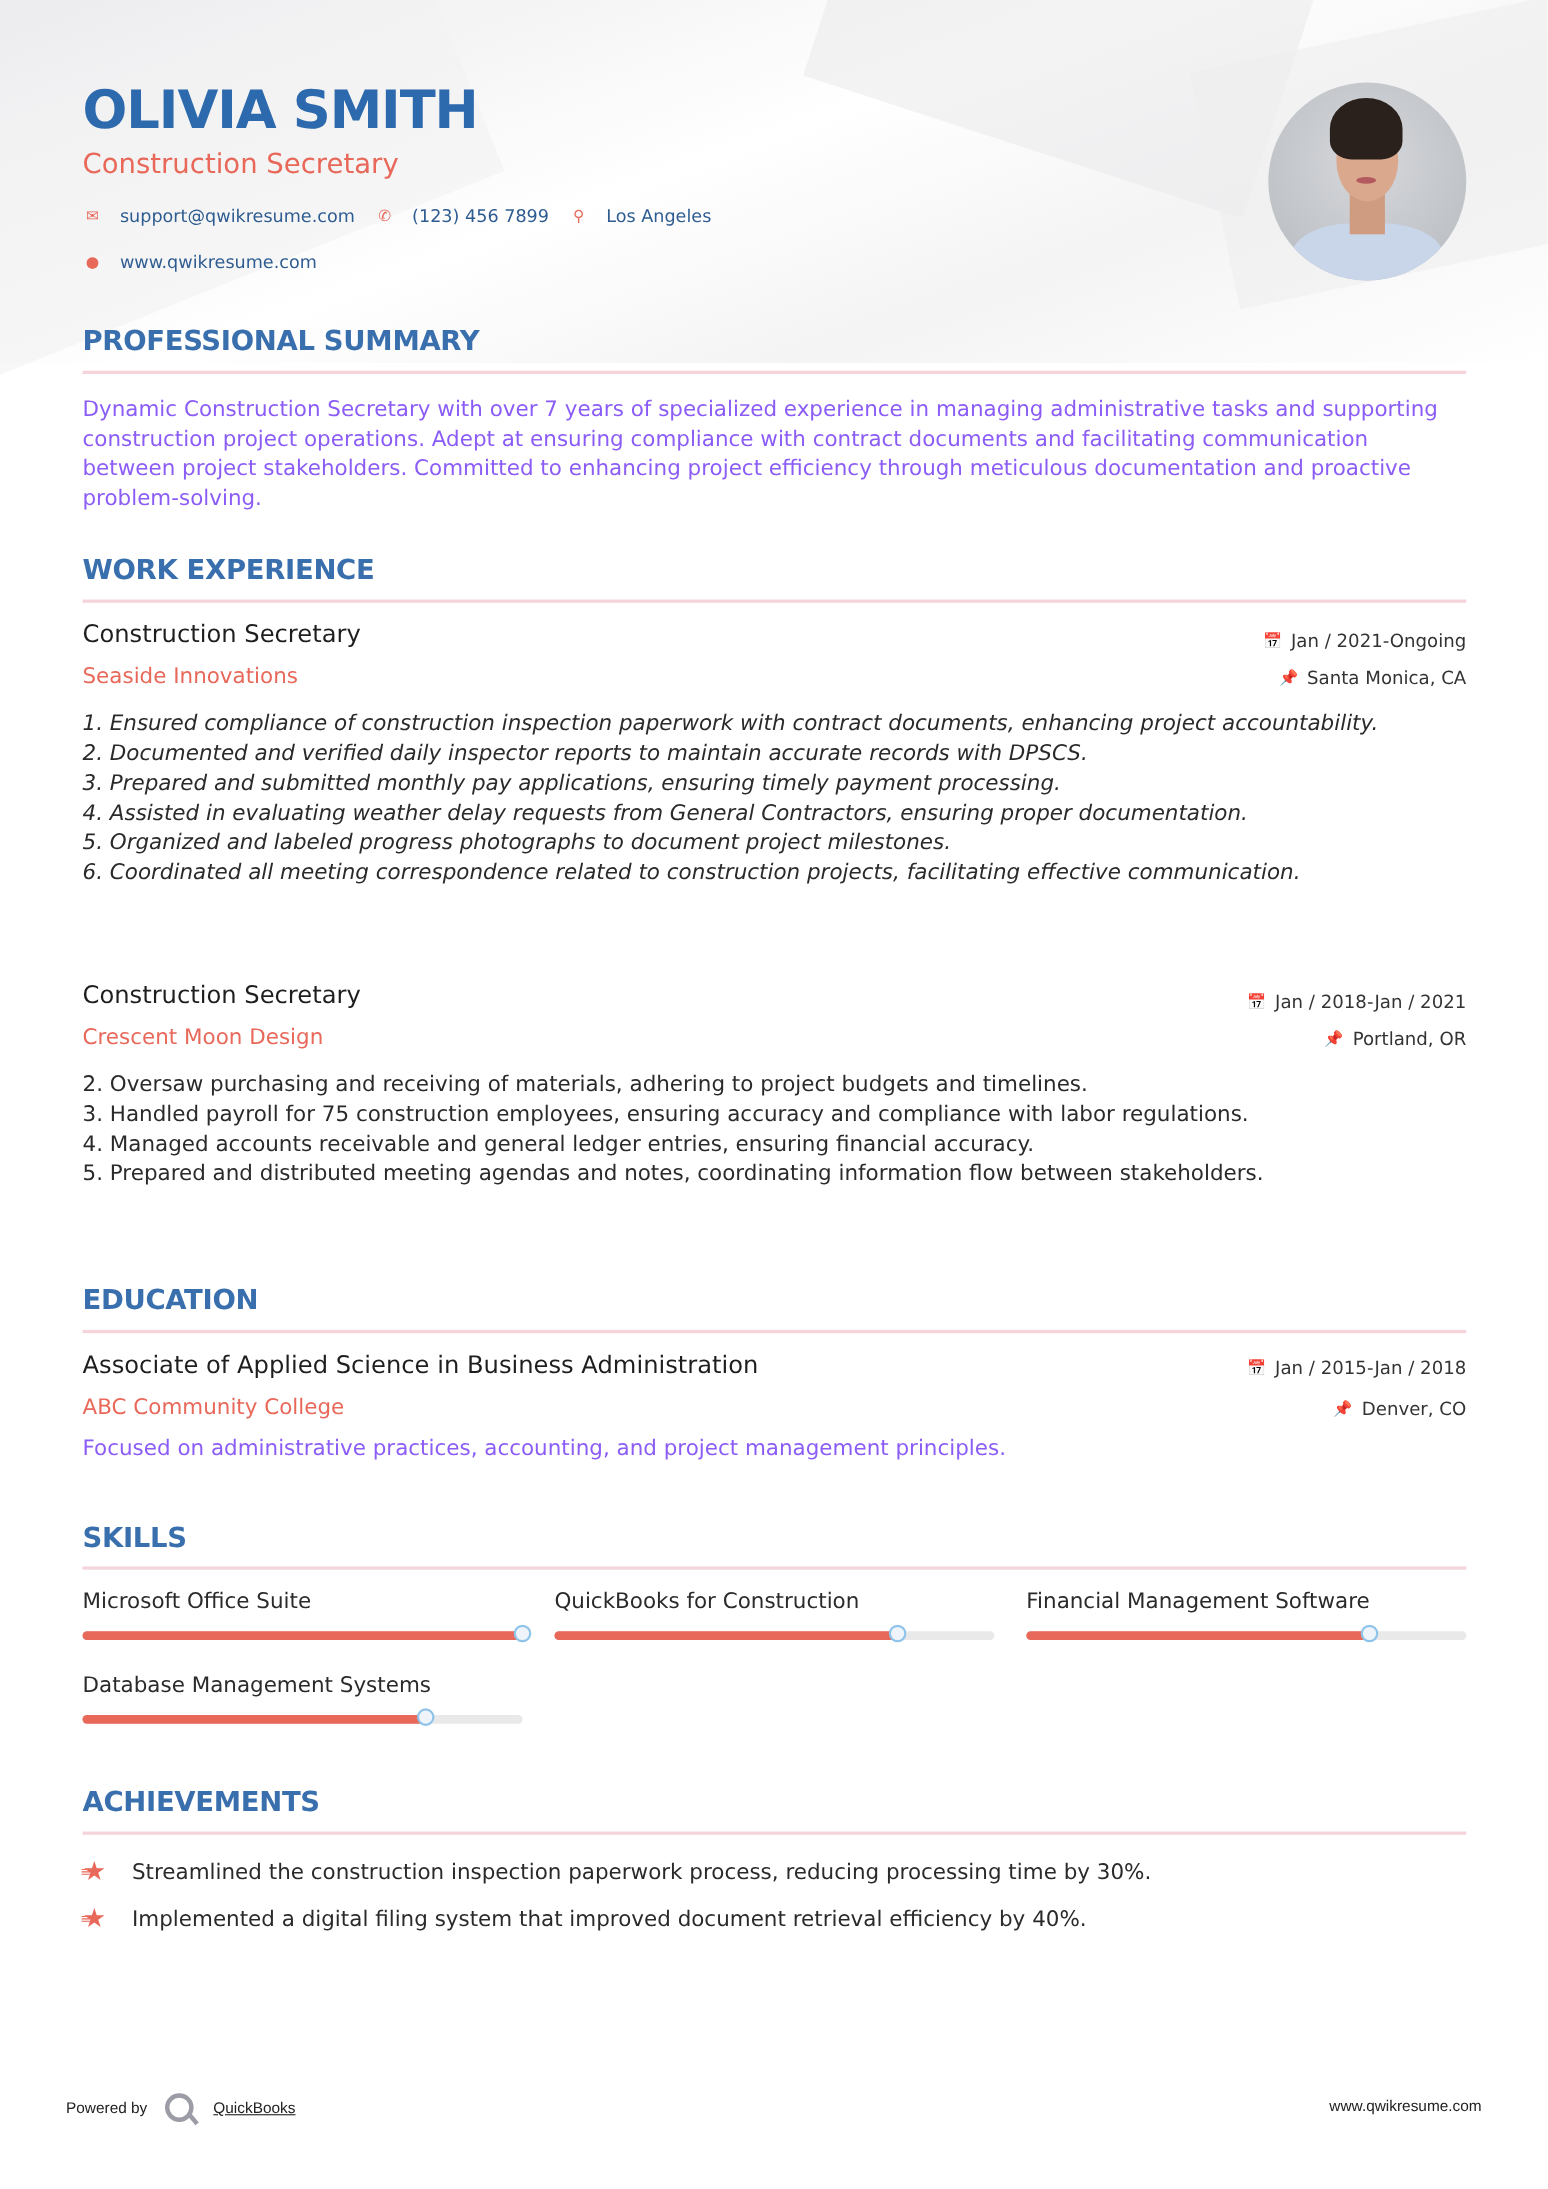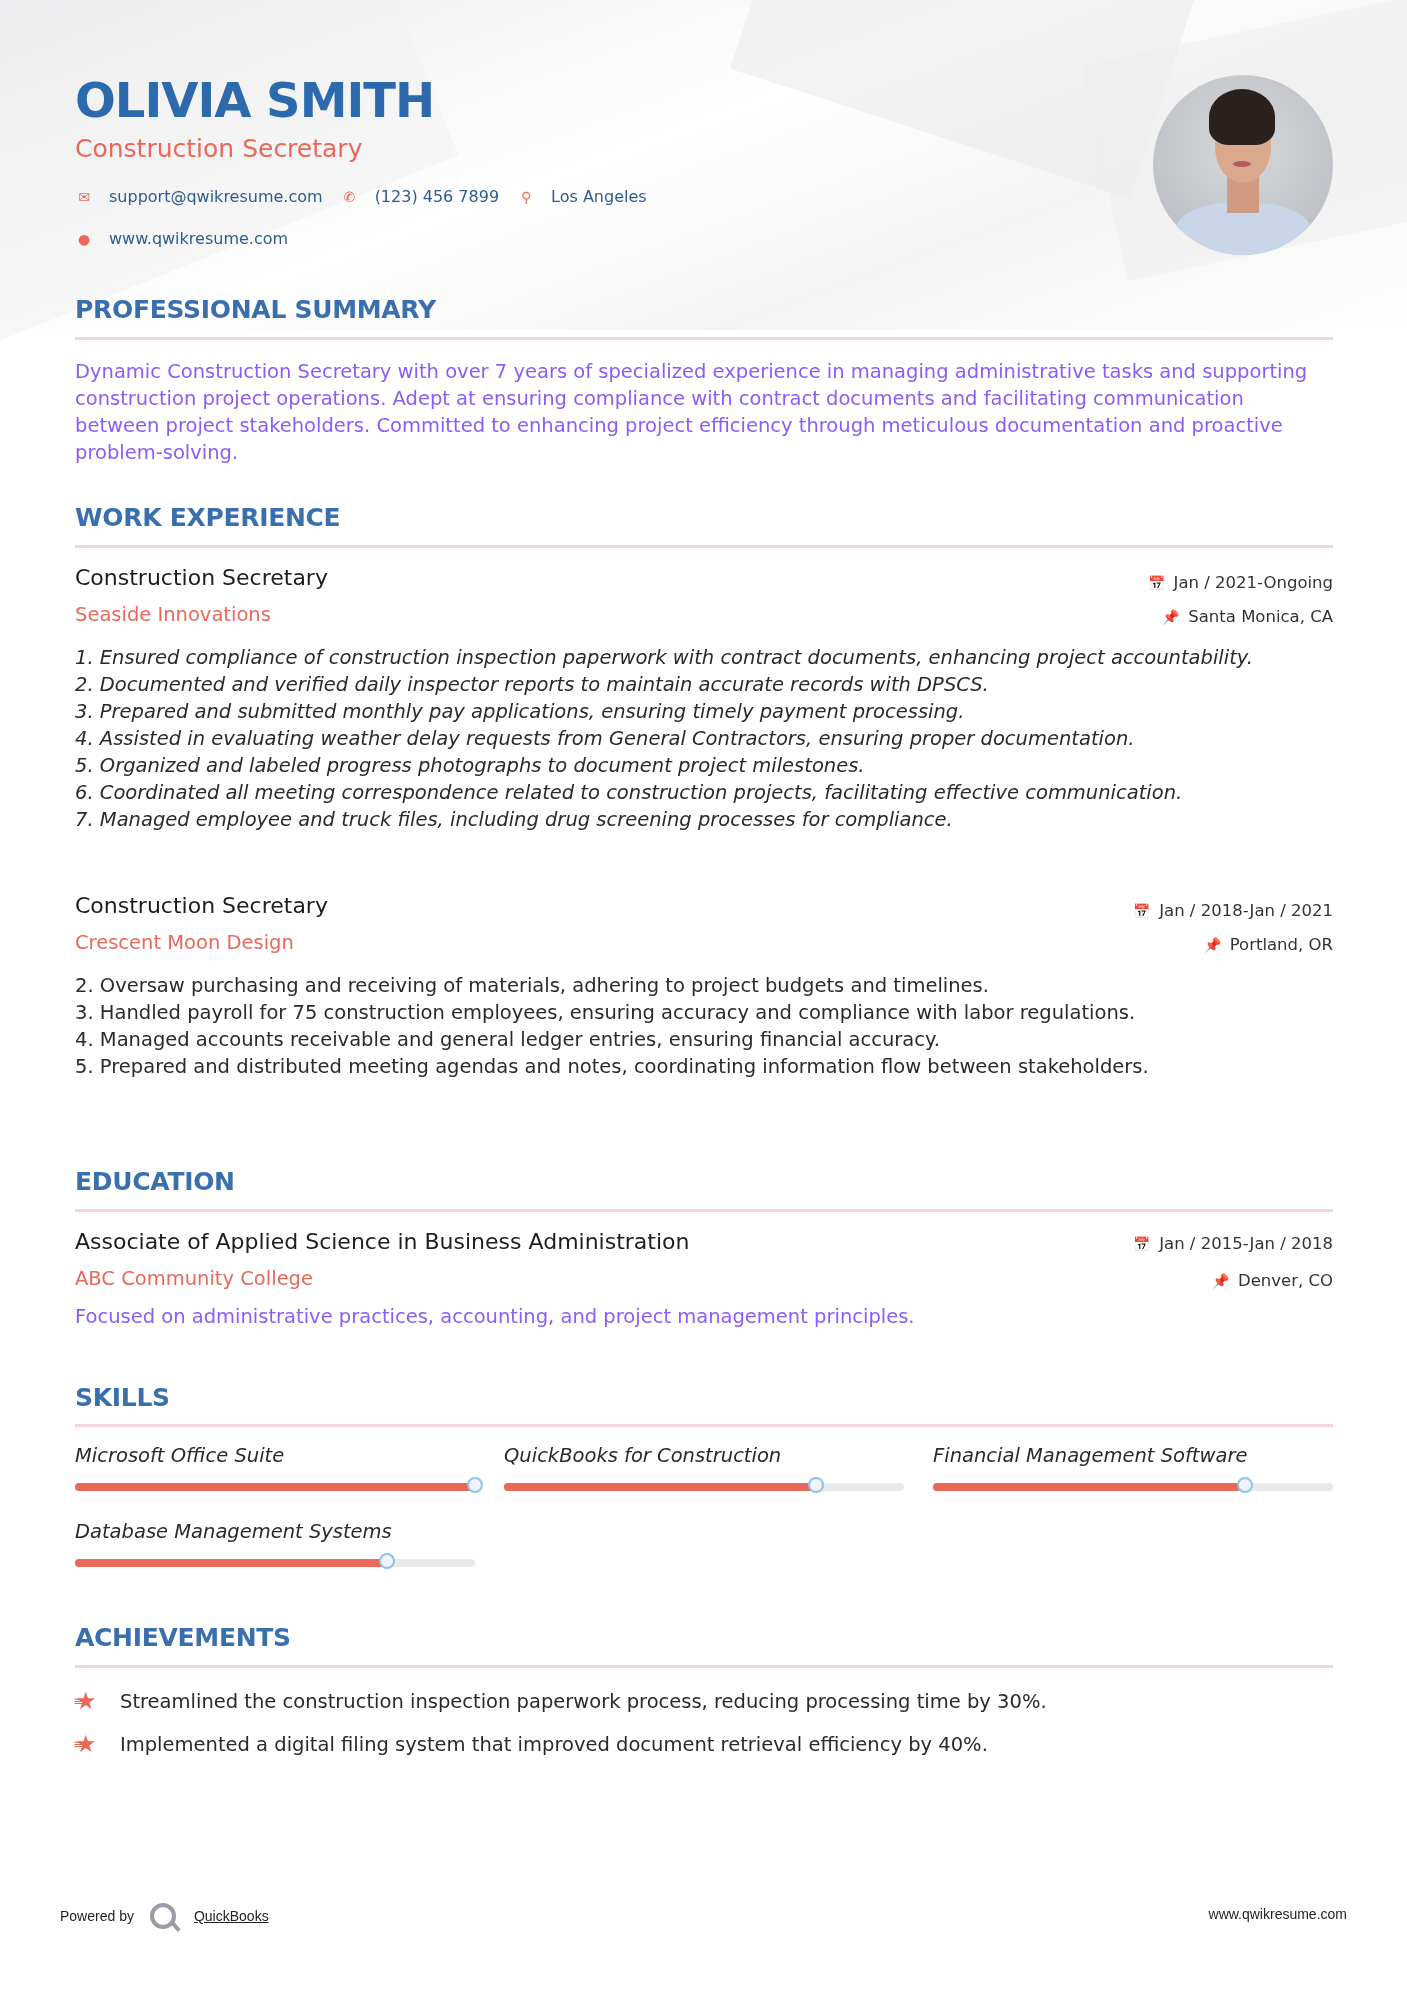--- a/index.html
+++ b/index.html
@@ -40,21 +40,21 @@
   .para { position: absolute; left: 0; width: 1258px; font-size: 19.5px; line-height: 27px; color: #8b5cf6; margin: 0; }
 
   .job-title { position: absolute; left: 0; font-size: 22px; color: #1e1e1e; margin: 0; }
   .company { position: absolute; left: 0; font-size: 19.5px; color: #e8685a; margin: 0; }
   .meta { position: absolute; right: 0; font-size: 16.5px; color: #333333; display: flex; align-items: center; }
   .meta .mi { font-size: 14px; margin-right: 8px; color: #444; }
 
   .bullets { position: absolute; left: 0; width: 1258px; margin: 0; padding: 0; list-style: none; font-size: 19.5px; line-height: 27px; color: #2a2a2a; }
   .bullets li { padding-left: 18px; text-indent: -18px; }
 
-  .skill { position: absolute; width: 400px; font-style: italic; }
+  .skill { position: absolute; width: 400px; }
   .skill .lbl { font-size: 19.5px; color: #2a2a2a; }
   .skill .track { position: absolute; left: 0; top: 39px; width: 400px; height: 8px; border-radius: 4px; background: #e9e9e9; }
   .skill .fill { position: absolute; left: 0; top: 0; height: 8px; border-radius: 4px; background: #e8685a; }
   .skill .knob { position: absolute; top: -6px; width: 16px; height: 16px; border-radius: 50%; background: #eef4fa; border: 2px solid #8ec3ea; box-sizing: border-box; margin-left: -8px; }
 
   .ach { position: absolute; left: 0; display: flex; align-items: center; font-size: 19.5px; color: #2a2a2a; }
   .ach .star { color: #e8685a; font-size: 24px; width: 30px; margin-right: 15px; position: relative; }
   .ach .star .dash { position: absolute; left: -2px; top: 7px; color: #e8685a; font-size: 12px; letter-spacing: -2px; }
 
   .footer-left { position: absolute; left: 60px; top: 1903px; display: flex; align-items: center; font-family: "Liberation Sans", sans-serif; font-size: 14px; color: #222; }
@@ -122,21 +122,20 @@
     <span class="mi">📌</span>
     <span>Santa Monica, CA</span>
   </div>
   <ul class="bullets" style="top:644px;font-style:italic;">
     <li>1. Ensured compliance of construction inspection paperwork with contract documents, enhancing project accountability.</li>
     <li>2. Documented and verified daily inspector reports to maintain accurate records with DPSCS.</li>
     <li>3. Prepared and submitted monthly pay applications, ensuring timely payment processing.</li>
     <li>4. Assisted in evaluating weather delay requests from General Contractors, ensuring proper documentation.</li>
     <li>5. Organized and labeled progress photographs to document project milestones.</li>
     <li>6. Coordinated all meeting correspondence related to construction projects, facilitating effective communication.</li>
-    <li>7. Managed employee and truck files, including drug screening processes for compliance.</li>
   </ul>
 
   <div class="job-title" style="top:893px;">Construction Secretary</div>
   <div class="meta" style="top:901px;">
     <span class="mi">📅</span>
     <span>Jan / 2018-Jan / 2021</span>
   </div>
   <div class="company" style="top:931px;">Crescent Moon Design</div>
   <div class="meta" style="top:935px;">
     <span class="mi">📌</span>

